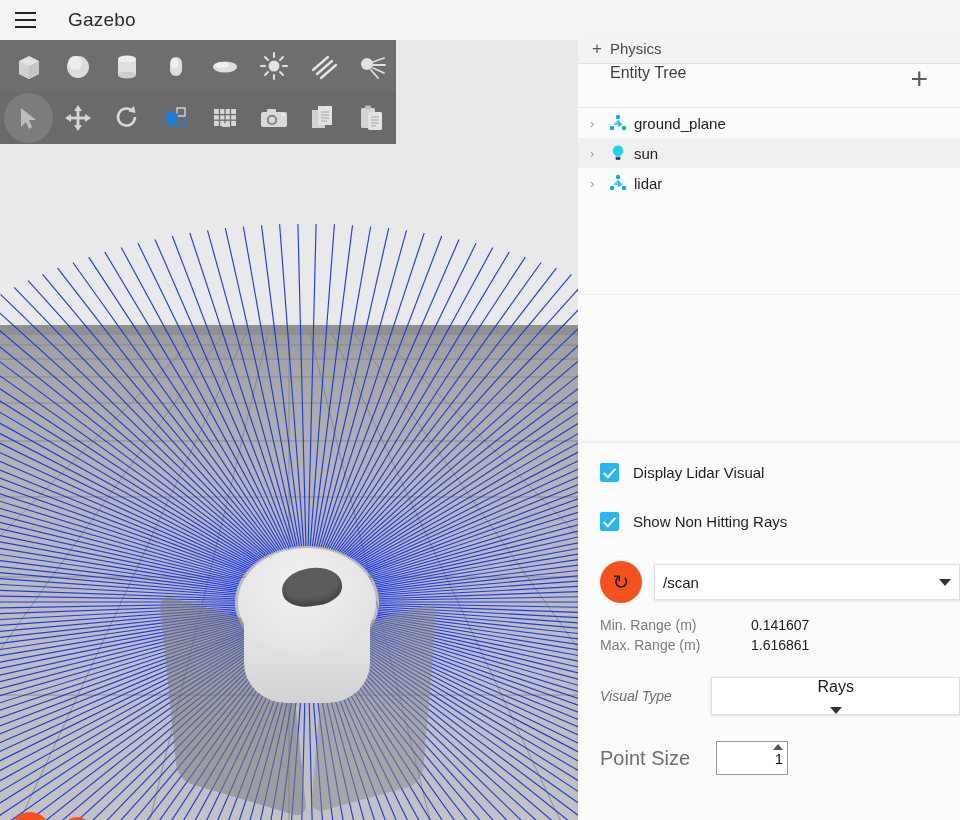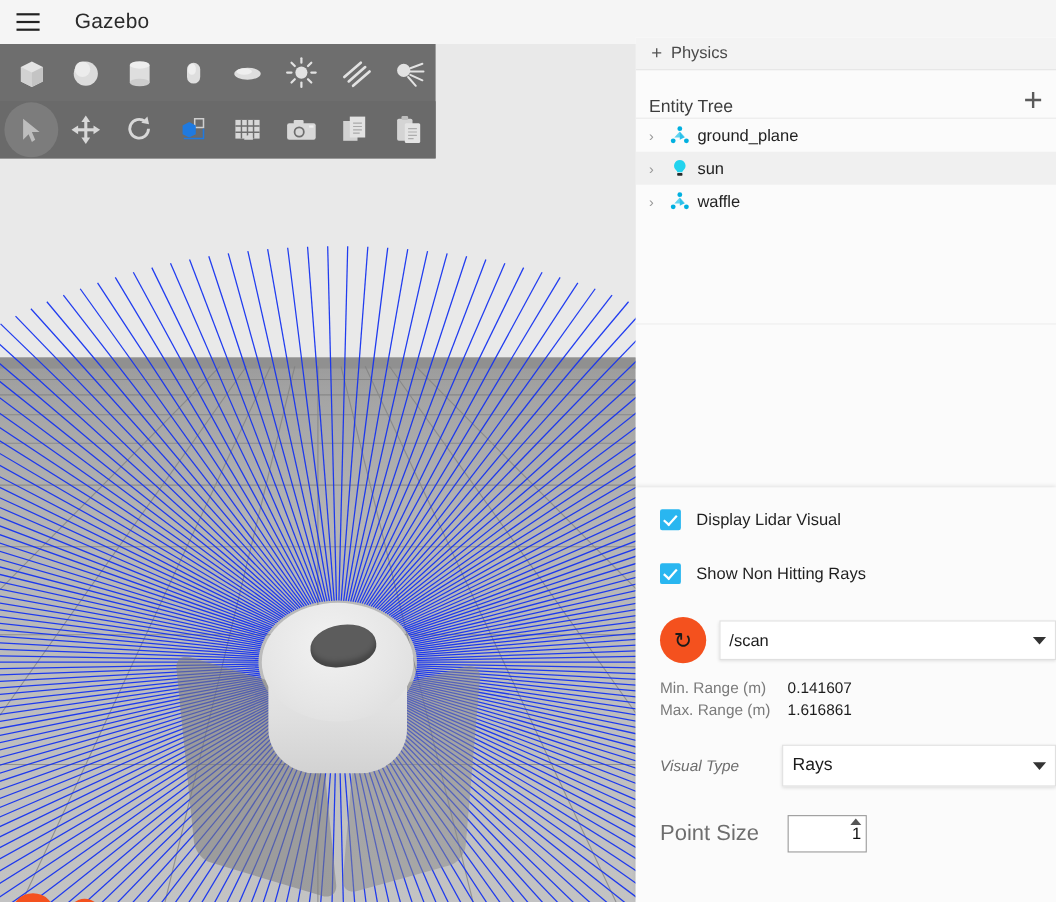--- a/index.html
+++ b/index.html
@@ -110,21 +110,21 @@
     position: absolute; left: 578px; top: 34px; width: 382px; height: 786px;
     background: #fbfbfb; overflow: hidden;
   }
   .physics-header {
     height: 30px; padding: 0 14px; display: flex; align-items: center;
     gap: 8px; background: #f3f3f3; border-bottom: 1px solid #e2e2e2;
     font-size: 15px; color: #4a4a4a; cursor: pointer;
   }
   .plus-sign { font-size: 17px; color: #555; line-height: 1; }
   .entity-header {
-    height: 44px; padding: 0 12px; display: flex; align-items: flex-end;
+    height: 44px; padding: 0 32px; display: flex; align-items: flex-start;
     justify-content: space-between; background: #fbfbfb;
     border-bottom: 1px solid #e6e6e6;
   }
   .entity-title { font-size: 16px; color: #3d3d3d; }
   .entity-add { font-size: 30px; color: #5a5a5a; line-height: 1; cursor: pointer; font-weight: 300; }
   .tree-list { background: #fbfbfb; }
   .tree-row {
     height: 30px; display: flex; align-items: center; gap: 6px;
     padding-left: 12px; font-size: 15px; color: #222; cursor: pointer;
   }
@@ -169,27 +169,27 @@
   }
   .combo {
     height: 36px; background: #ffffff; border: 1px solid #e0e0e0;
     box-shadow: 0 1px 3px rgba(0,0,0,.12);
     display: flex; align-items: center; justify-content: space-between;
     padding: 0 8px; font-size: 15px; color: #1c1c1c; cursor: pointer;
   }
   .combo.topic { width: 320px; }
   .caret { width: 0; height: 0; border-left: 6px solid transparent; border-right: 6px solid transparent; border-top: 7px solid #333; }
 
-  .kv { display: flex; align-items: flex-start; font-size: 14px; margin-bottom: 4px; }
+  .kv { display: flex; align-items: flex-start; font-size: 14px; margin-bottom: 4px; gap: 35px; }
   .kv .k { color: #7b7b7b; width: 116px; }
   .kv .v { color: #1c1c1c; font-size: 14px; }
 
   .vt-row { display: flex; align-items: center; margin-top: 24px; }
   .vt-label { font-size: 14px; color: #6e6e6e; width: 116px; font-style: italic; }
-  .combo.vtype { width: 258px; height: 38px; font-size: 16px; }
+  .combo.vtype { width: 258px; height: 38px; font-size: 16px; flex-direction: column; }
 
   .ps-row { display: flex; align-items: center; margin-top: 26px; }
   .ps-label { font-size: 20px; color: #6e6e6e; width: 116px; }
   .spinner {
     width: 72px; height: 34px; background: #fff; border: 1px solid #999;
     display: flex; align-items: center; justify-content: flex-end;
     padding-right: 4px; position: relative; font-size: 15px; color: #111;
   }
   .spin-arrows {
     position: absolute; right: 4px; top: 2px; display: flex;
@@ -664,21 +664,21 @@
         <span class="chev">›</span>
         <span class="tree-ico">
           <svg width="18" height="18" viewBox="0 0 18 18">
               <circle cx="9" cy="3" r="2.2" fill="#00b0e0"></circle>
               <circle cx="3" cy="14" r="2.2" fill="#00b0e0"></circle>
               <circle cx="15" cy="14" r="2.2" fill="#00b0e0"></circle>
               <polygon points="9,5.5 14,11 4,11" fill="#5fd3f0"></polygon>
               <polygon points="9,6 13,11 9,13" fill="#2bc0ea"></polygon>
             </svg>
         </span>
-        <span>waffle</span>
+        <span>lidar</span>
       </div>
       <div class="tree-divider"></div>
     </div>
   </div>
 
   <div class="lidar-panel">
 
     <div class="lidar-body">
       <div class="cb-row">
         <span class="cbox"></span>

